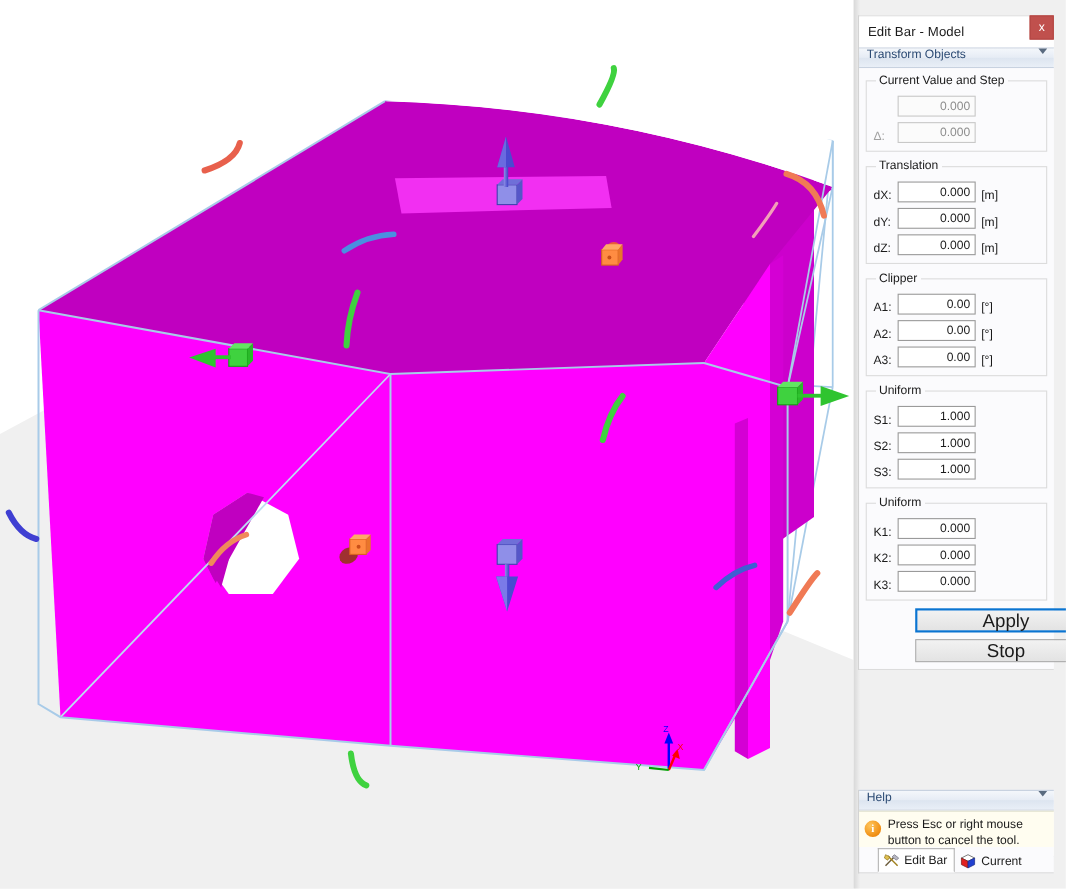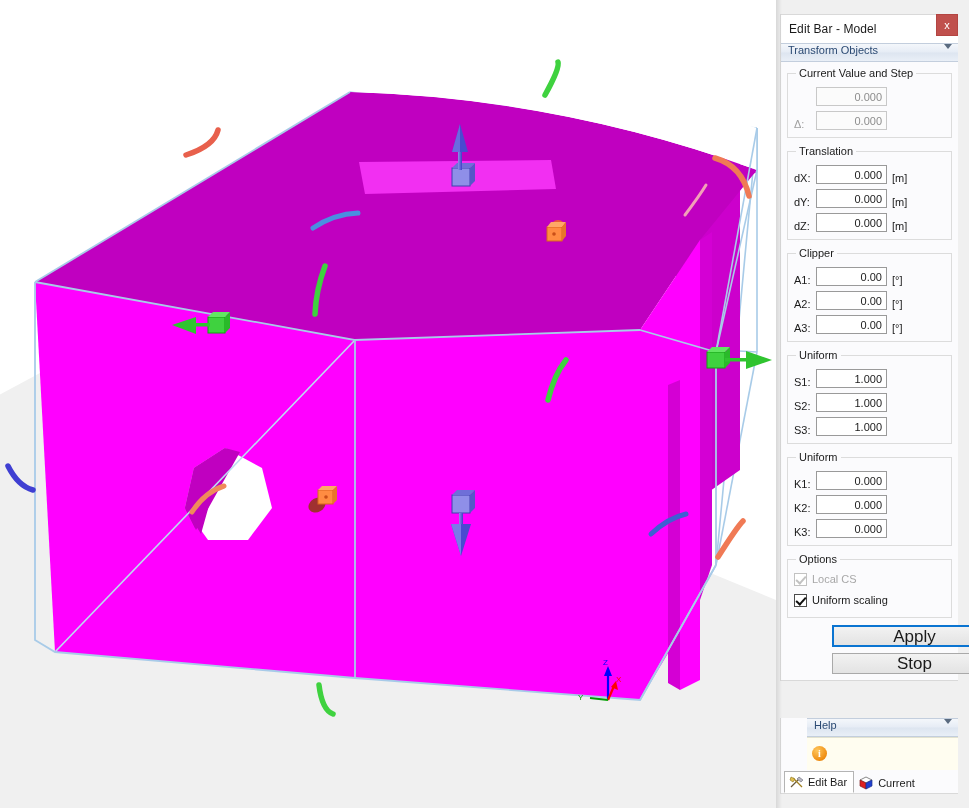--- a/index.html
+++ b/index.html
@@ -160,21 +160,20 @@
     border: 2px solid #0a74d1;
     height: 22px;
   }
 
   
   .help-wrap {
     position: absolute; left: 4px; top: 718px;
     width: 178px;
     border: 1px solid #d9d9d9; border-right: none; border-top: none;
     background: #fbfbfd;
-    padding-left: 26px;
   }
   .help-body {
     background: #fffdf0;
     border-top: 1px solid #e2e2d0;
     display: flex; align-items: flex-start;
     padding: 6px 6px 6px 5px;
     min-height: 36px;
   }
   .info-icon {
     width: 15px; height: 15px; flex: none; margin-right: 6px; margin-top: 2px;
@@ -187,21 +186,21 @@
   .help-text { font-size: 11px; color: #1a1a1a; line-height: 1.25; }
 
   
   .tabbar {
     position: absolute; left: 4px; top: 770px;
     width: 178px; height: 24px;
     border-left: 1px solid #d9d9d9;
     border-bottom: 1px solid #d9d9d9;
     background: #fbfbfd;
     display: flex; align-items: flex-end;
-    padding-left: 3px;
+    padding-left: 17px;
   }
   .tab {
     display: flex; align-items: center;
     height: 20px; padding: 0 6px 0 4px;
     font-size: 11px; color: #1a1a1a;
     cursor: pointer;
     background: transparent; border: 1px solid transparent;
   }
   .tab.active {
     background: #ffffff;
@@ -467,44 +466,34 @@
           <div class="row">
             <span class="lab">K2:</span>
             <input class="num" type="text" value="0.000" style="">
           </div>
           <div class="row">
             <span class="lab">K3:</span>
             <input class="num" type="text" value="0.000" style="">
           </div>
         </fieldset>
 
-        <fieldset class="group">
-          <legend>Options</legend>
-          <div class="chk-row">
-            <span class="chk dis on"></span>
-            <span class="chk-lbl dis">Local CS</span>
-          </div>
-          <div class="chk-row">
-            <span class="chk on"></span>
-            <span class="chk-lbl">Uniform scaling</span>
-          </div>
-        </fieldset>
 
         <button class="btn primary">Apply</button>
         <button class="btn">Stop</button>
       </div>
     </div>
 
     <div class="help-wrap">
       <div class="section-header">
         <span class="lbl">Help</span>
         <span class="caret"></span>
       </div>
       <div class="help-body">
         <span class="info-icon">i</span>
+        <span class="help-text">Press Esc or right mouse button to cancel the tool.</span>
       </div>
     </div>
 
     <div class="tabbar">
       <div class="tab active">
         <svg width="15" height="13" viewBox="0 0 15 13">
           <g stroke="#6b5b3a" stroke-width="1.3" fill="none">
             <line x1="2" y1="11" x2="11" y2="2"></line>
           </g>
           <polygon points="10,1 14,4 12,6 8,3" fill="#b9b9c4" stroke="#6b6b78" stroke-width="0.6"></polygon>

